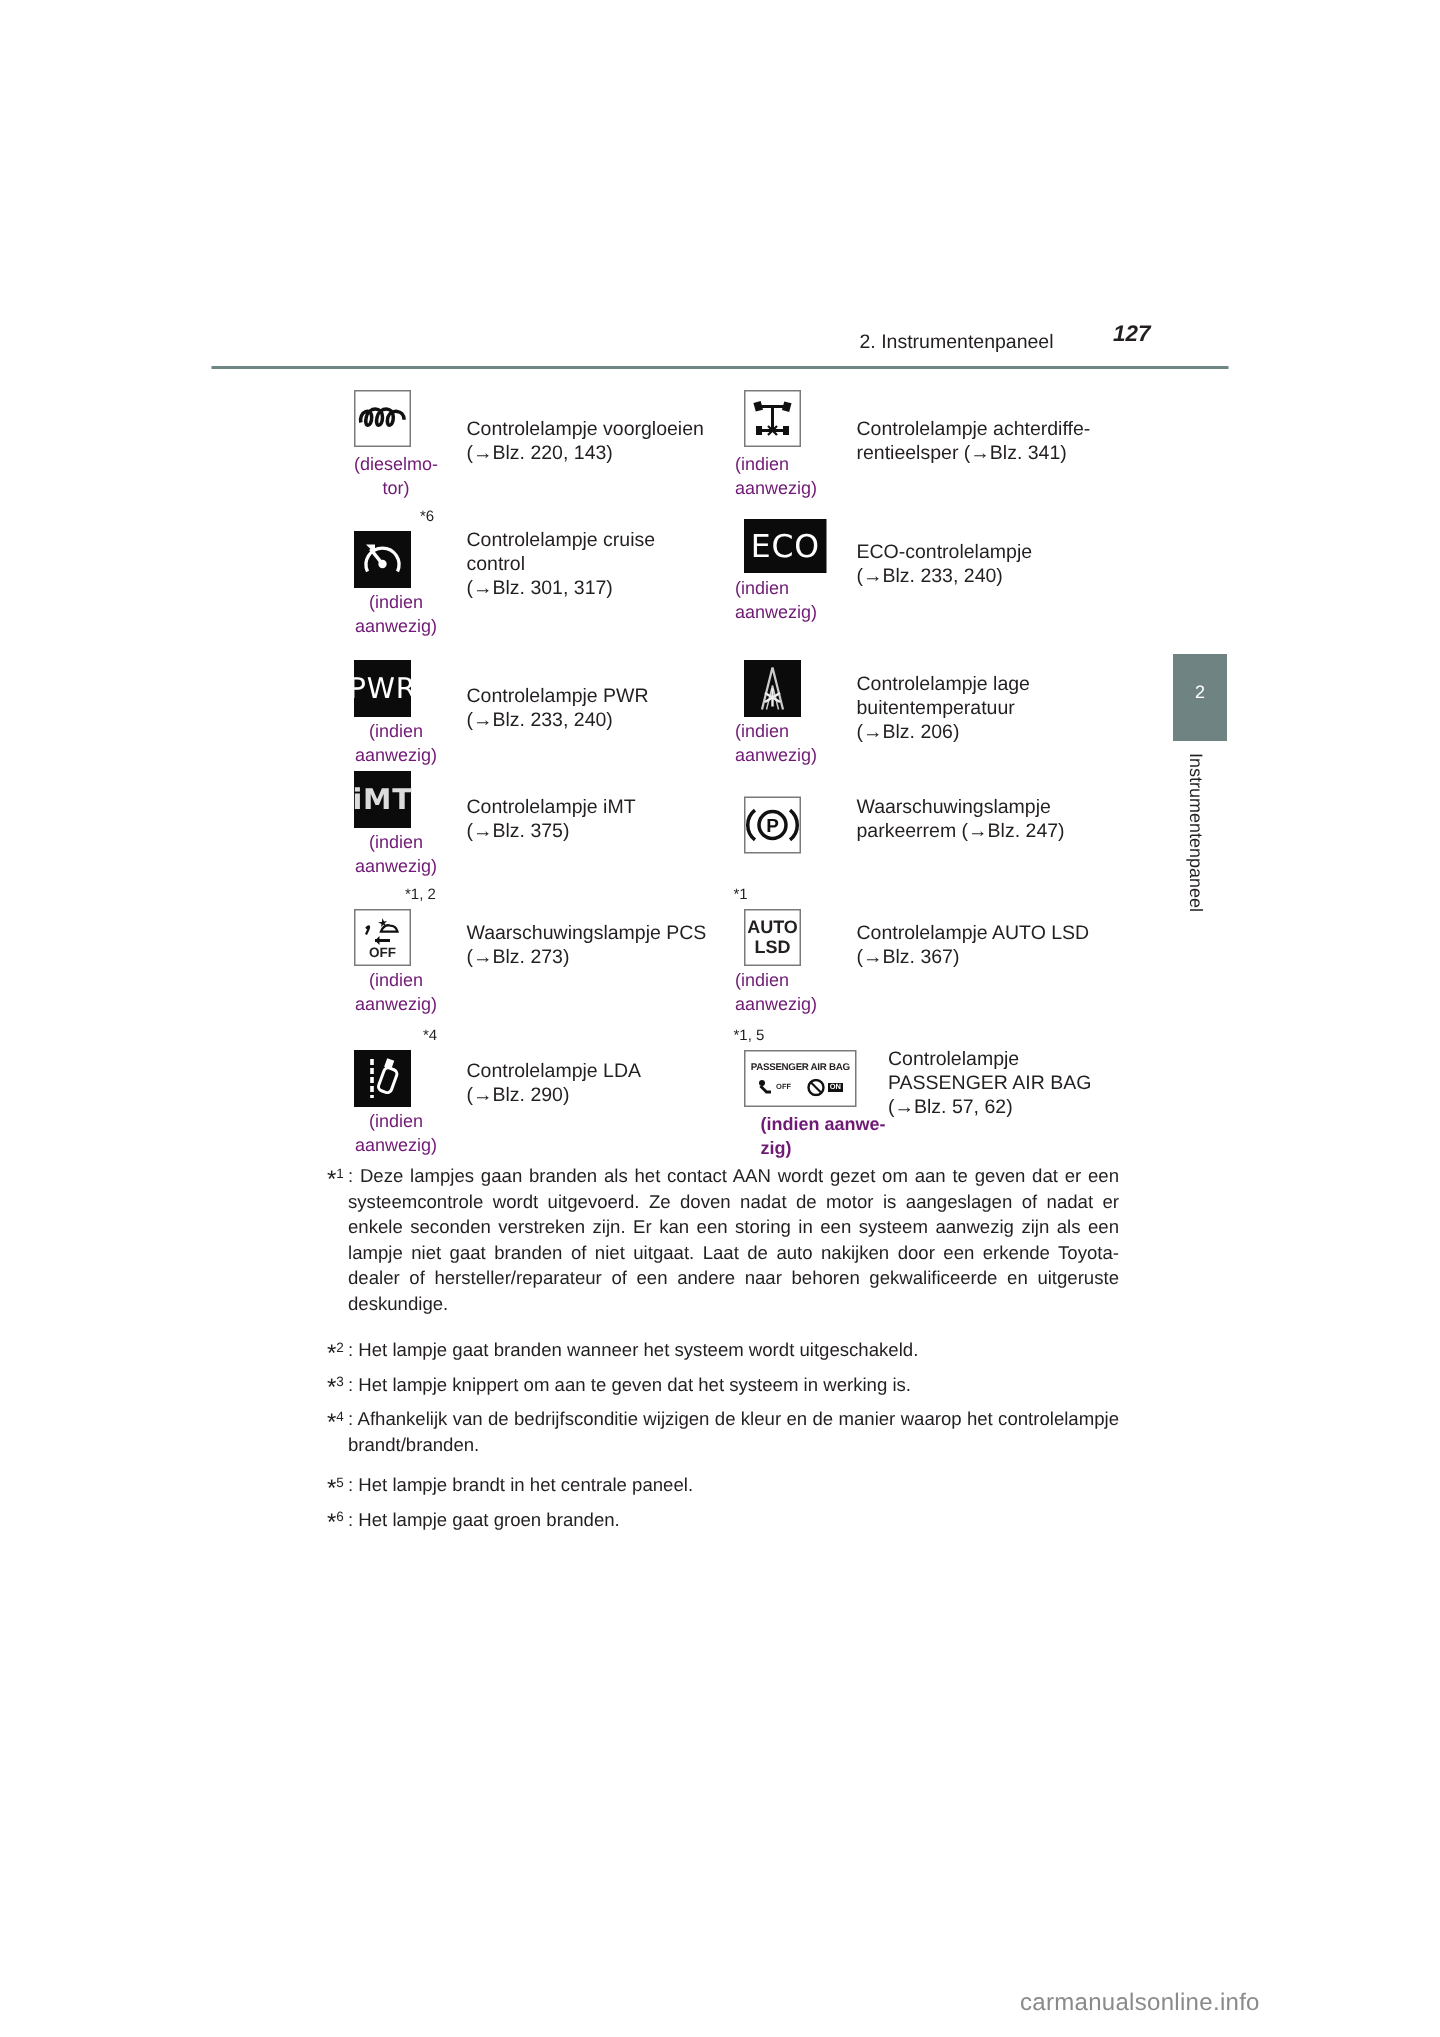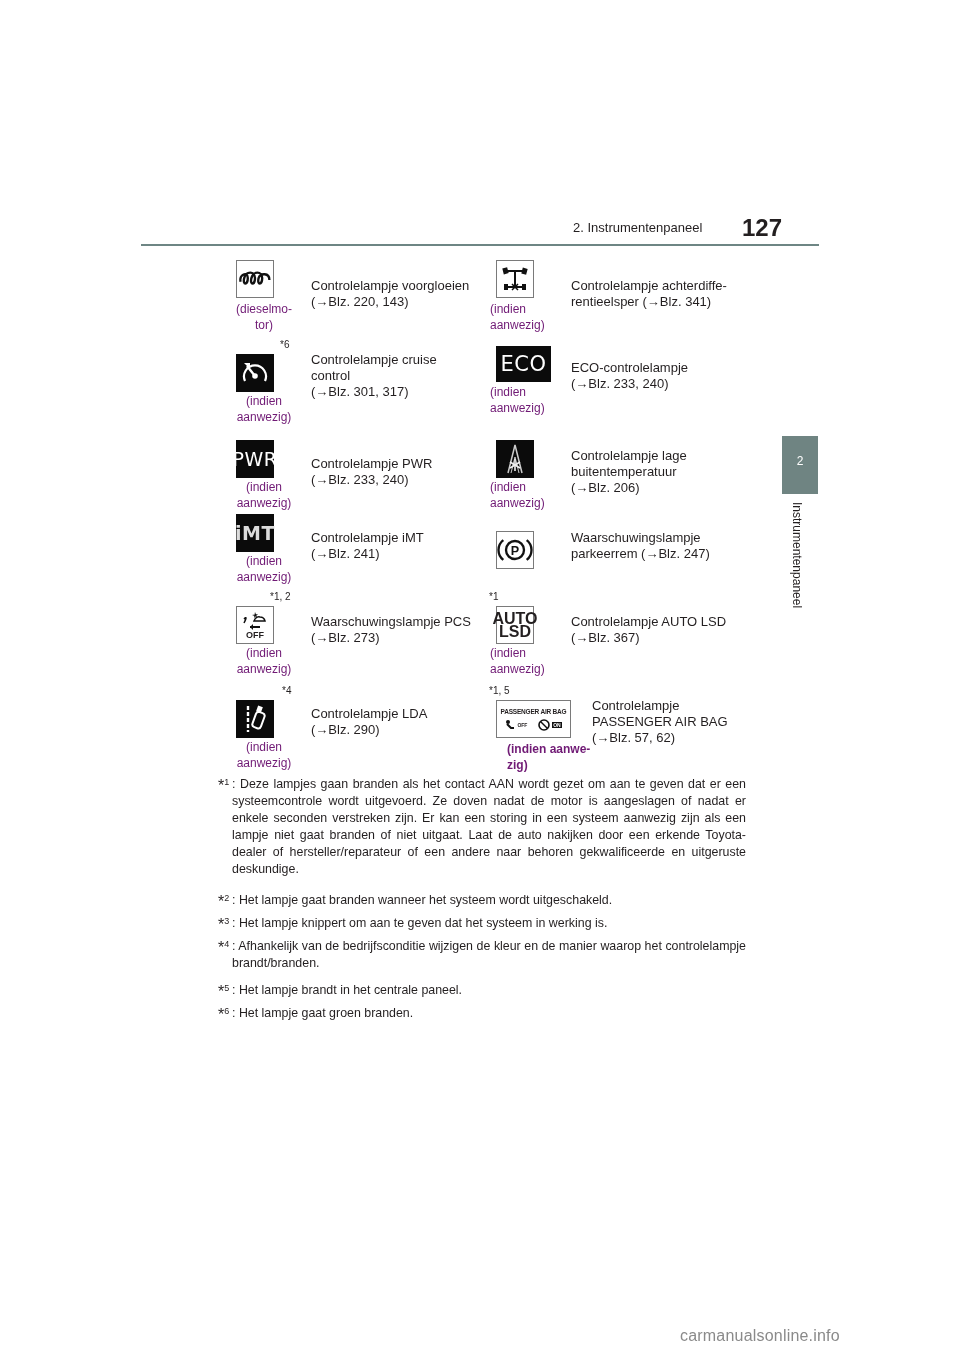--- a/index.html
+++ b/index.html
@@ -1,19 +1,19 @@
 <!DOCTYPE html>
 <html><head>
   <meta charset="utf-8">
   <style>
     html, body { margin:0; padding:0; }
     body { width:960px; height:1358px; background:#ffffff; position:relative; font-family:"Liberation Sans", sans-serif; color:#231f20; overflow:hidden; }
     .header { position:absolute; top:0; left:0; width:808px; height:250px; }
     .section-title { position:absolute; left:573px; top:220px; font-size:13px; color:#231f20; }
-    .page-number { position:absolute; left:742px; top:214px; font-size:24px; font-weight:bold; color:#231f20; }
+    .page-number { position:absolute; left:742px; top:214px; font-size:15px; font-weight:bold; color:#231f20;font-style:italic; }
     .header-rule { position:absolute; left:141px; top:244px; width:678px; height:2px; background:#6e8684; }
     .side-tab { position:absolute; left:782px; top:436px; width:36px; height:58px; background:#6f8482; color:#fff; font-size:12px; text-align:center; line-height:50px; }
     .side-label { position:absolute; left:790px; top:502px; font-size:12px; writing-mode:vertical-rl; color:#231f20; }
     .icon-box { position:absolute; width:38px; height:38px; box-sizing:border-box; display:flex; align-items:center; justify-content:center; }
     .icon-box.light { border:1px solid #7a7a7a; background:#fff; }
     .icon-box.dark { background:#0b0b0b; }
     .note { position:absolute; font-size:12px; line-height:16px; color:#701a75; }
     .note.center { text-align:center; }
     .star { position:absolute; font-size:10px; color:#231f20; }
     .desc { position:absolute; font-size:13px; line-height:16px; color:#231f20; }
@@ -69,21 +69,21 @@
 aanwezig)</span></div>
 <div class="desc" style="left:311px;top:456px;white-space:pre-line;">Controlelampje PWR
 (→Blz. 233, 240)</div>
 
 <div class="icon-box dark" style="left:236px;top:514px;">
   <span class="txt-dark" style="font-weight:bold;color:#dcdcdc;">iMT</span>
 </div>
 <div class="note center" style="left:226px;top:553px;width:76px;"><span style="white-space:pre-line;">(indien
 aanwezig)</span></div>
 <div class="desc" style="left:311px;top:530px;white-space:pre-line;">Controlelampje iMT
-(→Blz. 241)</div>
+(→Blz. 375)</div>
 
 <div class="star" style="left:270px;top:591px;">*1, 2</div>
 <div class="icon-box light" style="left:236px;top:606px;flex-direction:column;">
   <svg width="26" height="20" viewBox="0 0 26 20">
       <path d="M2 8 Q6 4 2 12" fill="none" stroke="#111" stroke-width="1.5"></path>
       <path d="M12 10 Q14 5 18 6 Q22 6 23 10 Z" fill="none" stroke="#111" stroke-width="1.5"></path>
       <path d="M13 1 L15 6 L10 4 L16 3 L12 7 Z" fill="#111"></path>
       <path d="M8 16 L18 16" stroke="#111" stroke-width="2"></path>
       <path d="M8 16 L11 13 L11 19 Z" fill="#111"></path>
     </svg>
@@ -154,21 +154,21 @@
       <path d="M33 4 A14 14 0 0 1 33 26" fill="none" stroke="#111" stroke-width="2.6"></path>
       <circle cx="20" cy="15" r="10" fill="none" stroke="#111" stroke-width="2.6"></circle>
       <text x="20" y="20" font-family="Liberation Sans, sans-serif" font-weight="bold" font-size="14" text-anchor="middle" fill="#111">P</text>
     </svg>
 </div>
 <div class="desc" style="left:571px;top:530px;white-space:pre-line;">Waarschuwingslampje
 parkeerrem (→Blz. 247)</div>
 
 <div class="star" style="left:489px;top:591px;">*1</div>
 <div class="icon-box light" style="left:496px;top:606px;flex-direction:column;">
-  <span style="font-size:16px;font-weight:bold;line-height:13px;text-align:center;white-space:pre-line;">AUTO
+  <span style="font-size:12px;font-weight:bold;line-height:13px;text-align:center;white-space:pre-line;">AUTO
 LSD</span>
 </div>
 <div class="note" style="left:490px;top:645px;"><span style="white-space:pre-line;">(indien
 aanwezig)</span></div>
 <div class="desc" style="left:571px;top:614px;white-space:pre-line;">Controlelampje AUTO LSD
 (→Blz. 367)</div>
 
 <div class="star" style="left:489px;top:685px;">*1, 5</div>
 <div class="icon-box light" style="left:496px;top:700px;width:75px;height:38px;flex-direction:column;align-items:stretch;padding:2px 3px;">
   <span style="font-size:6.5px;font-weight:bold;line-height:8px;text-align:center;letter-spacing:-0.2px;">PASSENGER AIR BAG</span>

